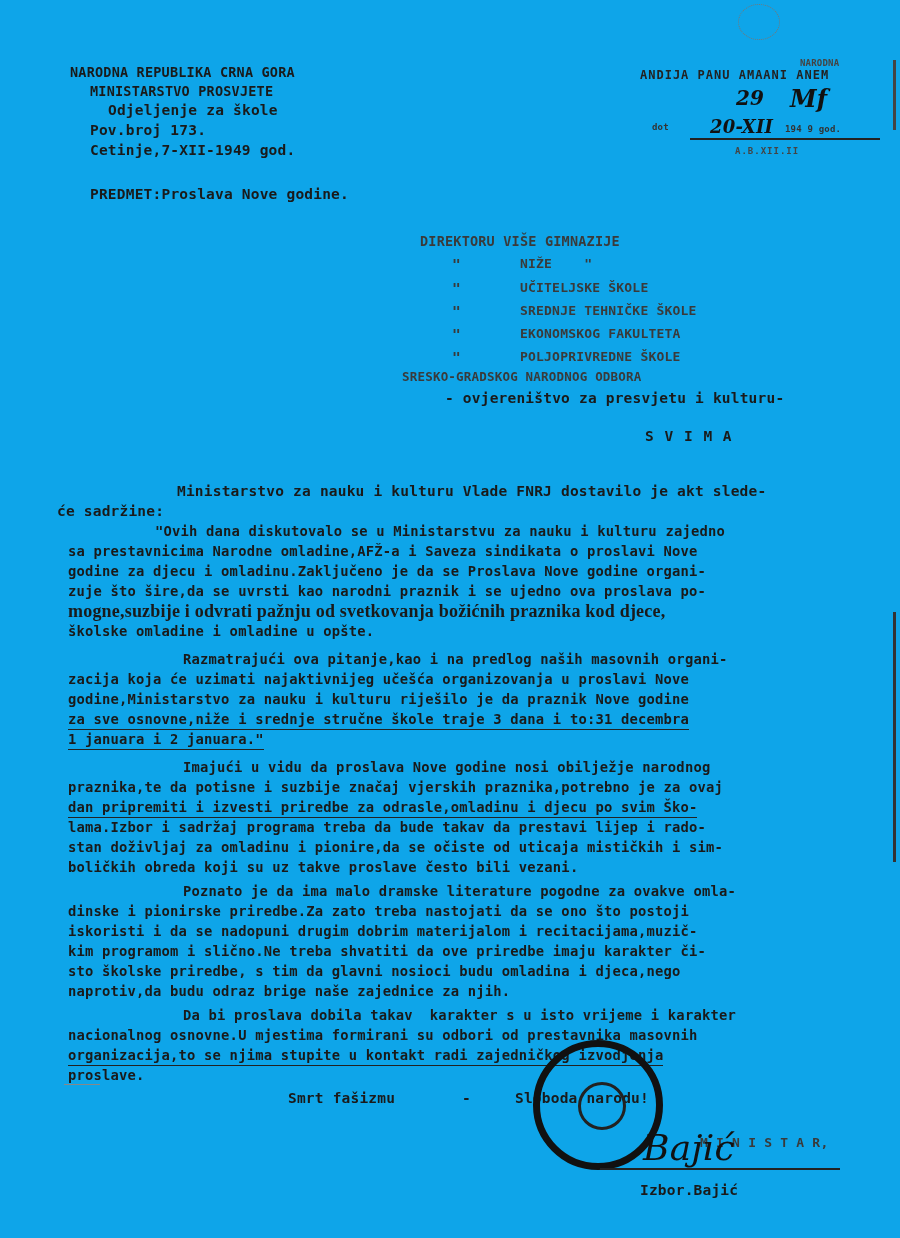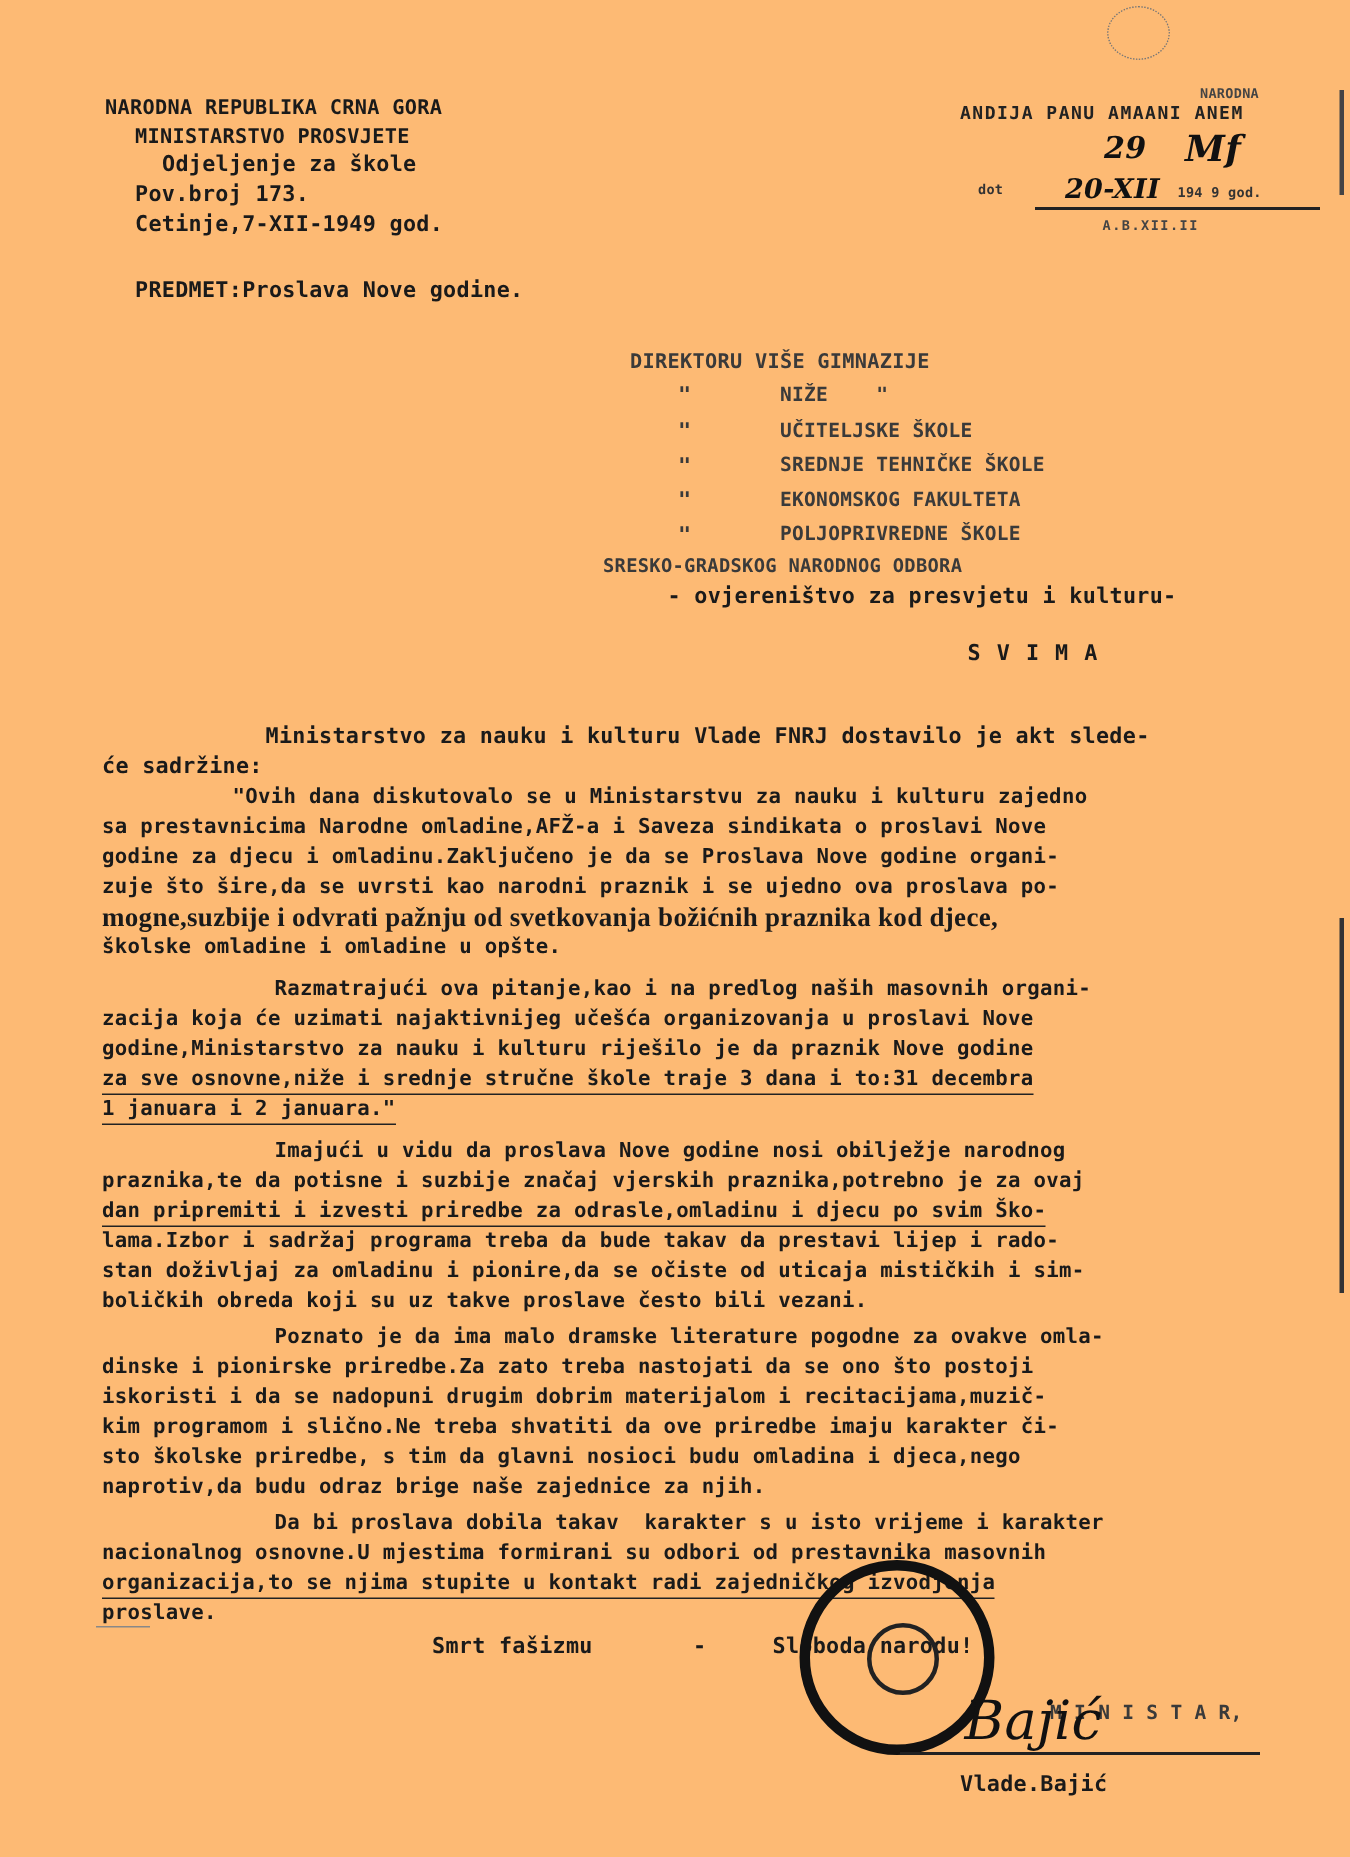--- a/index.html
+++ b/index.html
@@ -1,19 +1,19 @@
 <!DOCTYPE html>
 <html><head>
 <meta charset="utf-8">
 <style>
   html, body { margin: 0; padding: 0; background: #ffffff; }
   body { width: 900px; height: 1238px; position: relative; overflow: hidden; }
   .page {
     position: absolute; left: 0; top: 0; width: 900px; height: 1238px;
-    background: #fdba74;
+    background: #0ea5e9;
     font-family: "DejaVu Sans Mono", "Liberation Mono", monospace;
     color: #1a1a1a; font-weight: bold; font-size: 14.5px;
     letter-spacing: 0.2px;
   }
   .abs { position: absolute; white-space: pre; }
   .faded { color: #3a3a3a; }
   .line { position: absolute; white-space: pre; line-height: 19px; }
   .ul { border-bottom: 1.6px solid #222; padding-bottom: 0; }
   .right-rule { position: absolute; left: 893px; top: 612px; width: 3px; height: 250px; background: #333; }
   .right-rule2 { position: absolute; left: 893px; top: 60px; width: 3px; height: 70px; background: #444; }
@@ -79,21 +79,21 @@
     <div class="abs faded" style="left:452px; top:349px;">"</div>
     <div class="abs faded" style="left:520px; top:349px; font-size:13px;">POLJOPRIVREDNE ŠKOLE</div>
     <div class="abs faded" style="left:402px; top:369px; font-size:12.5px;">SRESKO-GRADSKOG NARODNOG ODBORA</div>
     <div class="abs" style="left:445px; top:390px;">- ovjereništvo za presvjetu i kulturu-</div>
   </div>
 
   <div class="abs" style="left:645px; top:428px; letter-spacing:1px;">S V I M A</div>
 
   <div>
     <div class="line" style="left:177px; top:482px;">Ministarstvo za nauku i kulturu Vlade FNRJ dostavilo je akt slede-</div>
-    <div class="line" style="left:68px; top:502px;">će sadržine:</div>
+    <div class="line" style="left:57px; top:502px;">će sadržine:</div>
     <div class="line" style="left:155px; top:522px; font-size:13.8px;">"Ovih dana diskutovalo se u Ministarstvu za nauku i kulturu zajedno</div>
     <div class="line" style="left:68px; top:542px; font-size:13.8px;">sa prestavnicima Narodne omladine,AFŽ-a i Saveza sindikata o proslavi Nove</div>
     <div class="line" style="left:68px; top:562px; font-size:13.8px;">godine za djecu i omladinu.Zaključeno je da se Proslava Nove godine organi-</div>
     <div class="line" style="left:68px; top:582px; font-size:13.8px;">zuje što šire,da se uvrsti kao narodni praznik i se ujedno ova proslava po-</div>
     <div class="line" style="left:68px; top:602px; font-size:18px;font-family:Liberation Serif, serif;">mogne,suzbije i odvrati pažnju od svetkovanja božićnih praznika kod djece,</div>
     <div class="line" style="left:68px; top:622px; font-size:13.8px;">školske omladine i omladine u opšte.</div>
 
     <div class="line" style="left:183px; top:650px; font-size:13.8px;">Razmatrajući ova pitanje,kao i na predlog naših masovnih organi-</div>
     <div class="line" style="left:68px; top:670px; font-size:13.8px;">zacija koja će uzimati najaktivnijeg učešća organizovanja u proslavi Nove</div>
     <div class="line" style="left:68px; top:690px; font-size:13.8px;">godine,Ministarstvo za nauku i kulturu riješilo je da praznik Nove godine</div>
@@ -127,15 +127,15 @@
   <div class="abs" style="left:462px; top:1090px;">-</div>
   <div class="abs" style="left:515px; top:1090px;">Sloboda narodu!</div>
 
   <div class="seal">
     <div class="inner"></div>
   </div>
 
   <div class="abs faded" style="left:700px; top:1135px; font-size:13px;">M I N I S T A R,</div>
   <div class="signature">Bajić</div>
   <div class="sig-line"></div>
-  <div class="abs" style="left:640px; top:1182px;">Vlade.Bajić</div>
+  <div class="abs" style="left:640px; top:1182px;">Izbor.Bajić</div>
 
 </div>
 
 </body></html>

